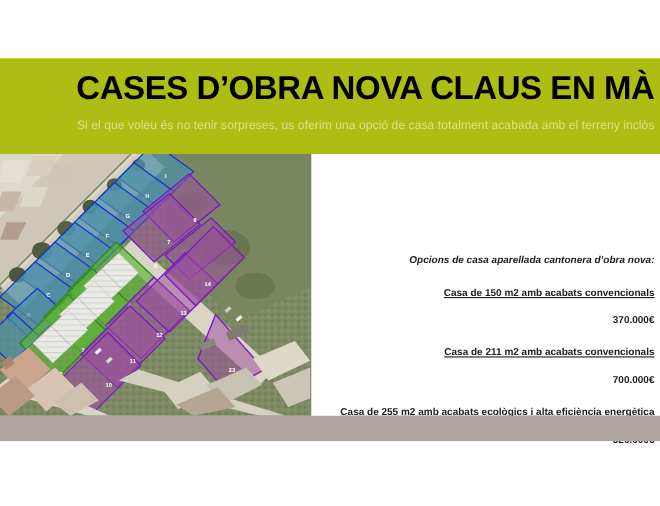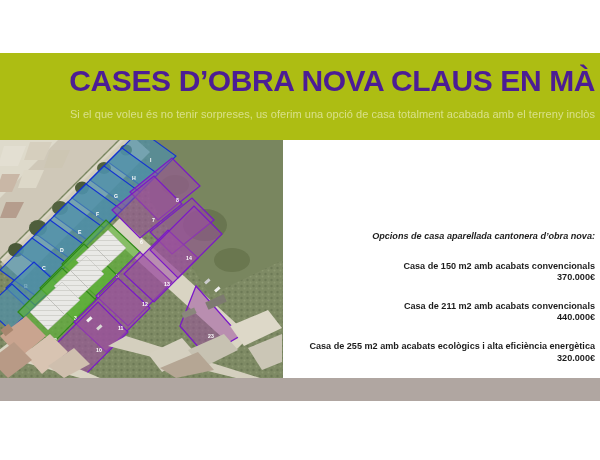--- a/index.html
+++ b/index.html
@@ -32,21 +32,21 @@
     height: 87px;
     background: #adbd13;
     overflow: hidden;
   }
   #banner-title {
     position: absolute;
     left: 0;
     right: 5px;
     top: 12px;
     text-align: right;
-    color: #4c1d95;
+    color: #000000;
     font-size: 30px;
     font-weight: bold;
     letter-spacing: -0.4px;
     white-space: nowrap;
     line-height: 1.05;
   }
   #banner-subtitle {
     position: absolute;
     left: 0;
     right: 5px;
@@ -83,22 +83,22 @@
     font-weight: bold;
     line-height: 1.0;
   }
   .offer-heading {
     margin: 0 0 21px 0;
     white-space: nowrap;
     font-style: italic;
   }
   .offer-item { margin: 0 0 20px 0; }
   .offer-item:last-child { margin-bottom: 0; }
-  .offer-desc { display: block; white-space: nowrap; }
-  .offer-price { display: block; margin-top: 2px; }
+  .offer-desc { display: block; white-space: nowrap; text-decoration: underline; }
+  .offer-price { display: block; margin-top: 16px; }
 
   
   #footer-bar {
     position: absolute;
     left: 0;
     top: 378px;
     width: 600px;
     height: 23px;
     background: #b0a6a1;
   }
@@ -278,21 +278,21 @@
   <div id="offer-block">
     <div class="offer-heading">Opcions de casa aparellada cantonera d’obra nova:</div>
 
     <div class="offer-item">
       <span class="offer-desc">Casa de 150 m2 amb acabats convencionals</span>
       <span class="offer-price">370.000€</span>
     </div>
 
     <div class="offer-item">
       <span class="offer-desc">Casa de 211 m2 amb acabats convencionals</span>
-      <span class="offer-price">440.000€</span>
+      <span class="offer-price">700.000€</span>
     </div>
 
     <div class="offer-item">
       <span class="offer-desc">Casa de 255 m2 amb acabats ecològics i alta eficiència energètica</span>
       <span class="offer-price">320.000€</span>
     </div>
   </div>
 
   <div id="footer-bar"></div>
 

